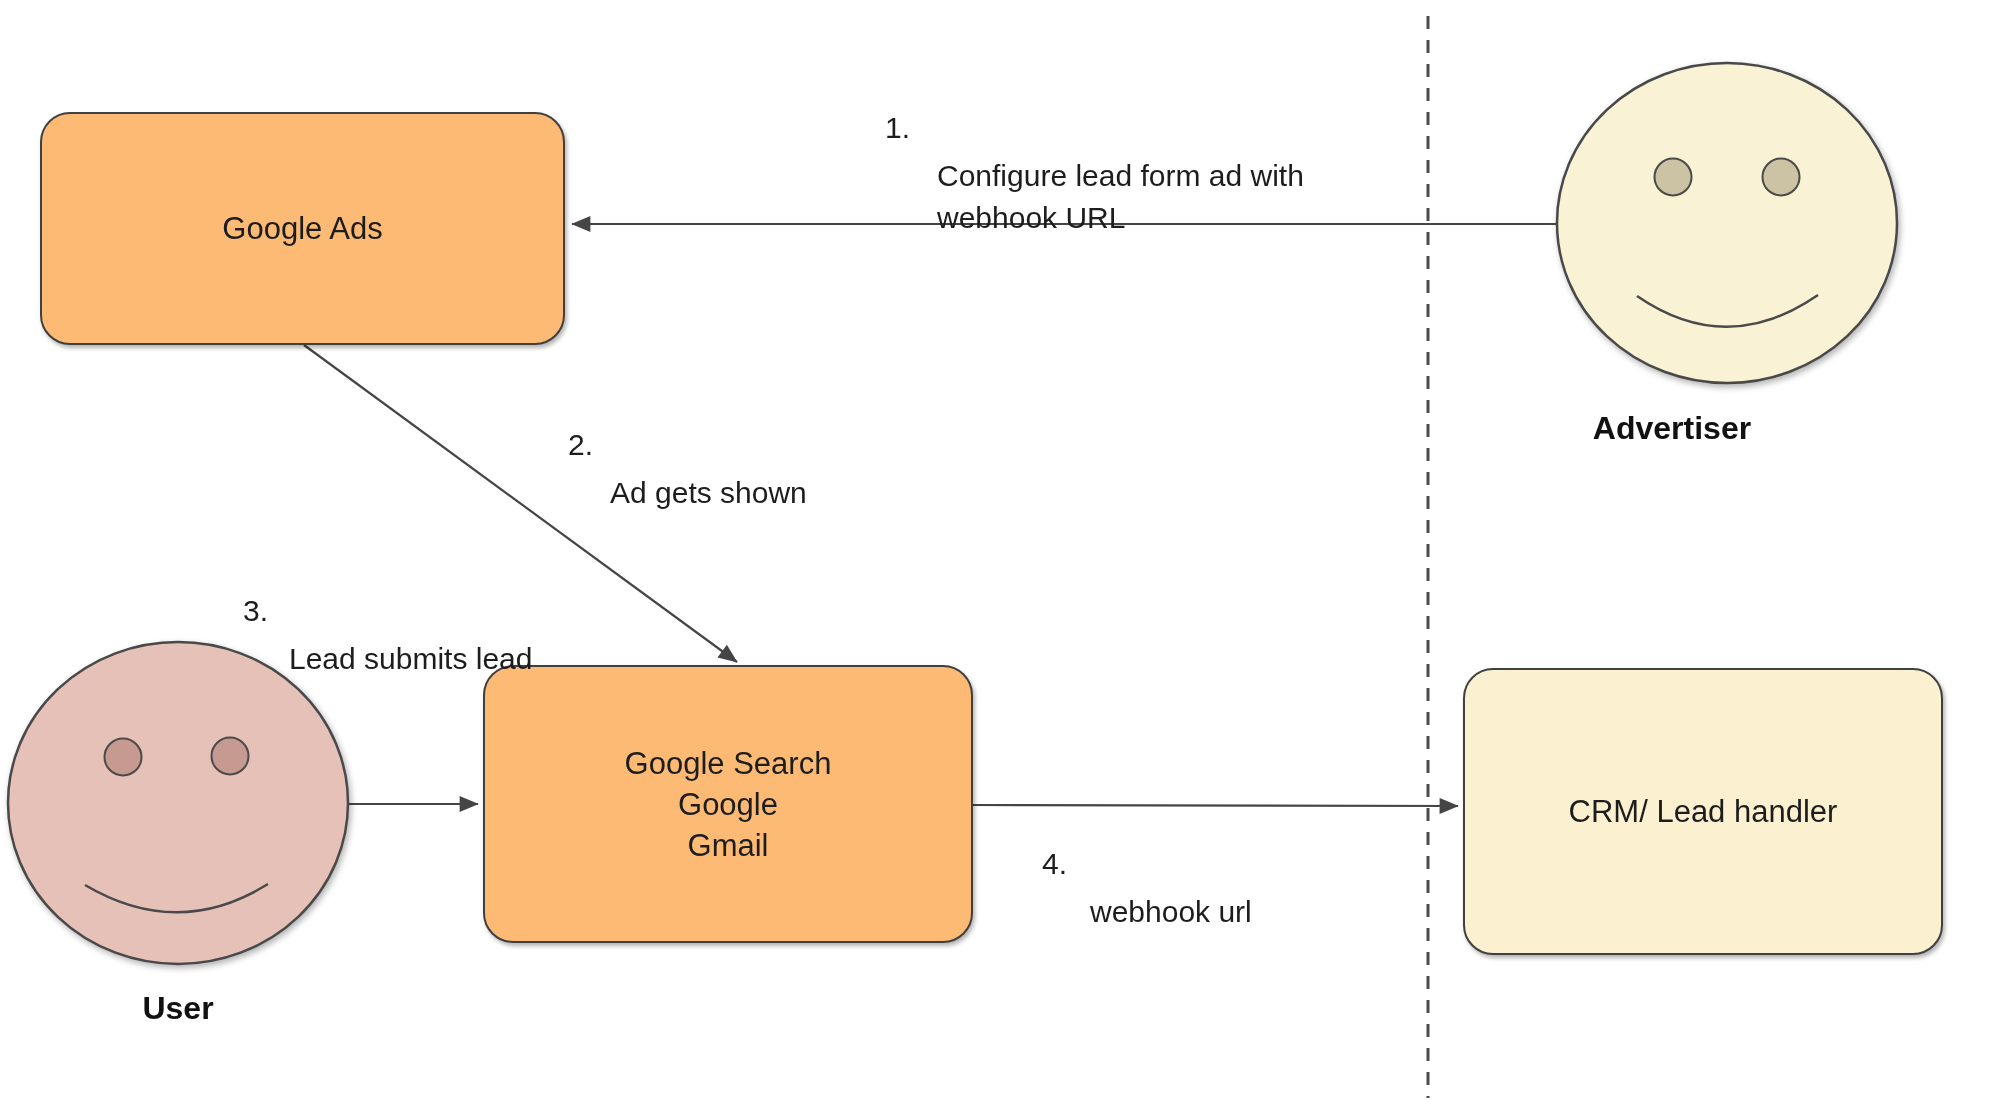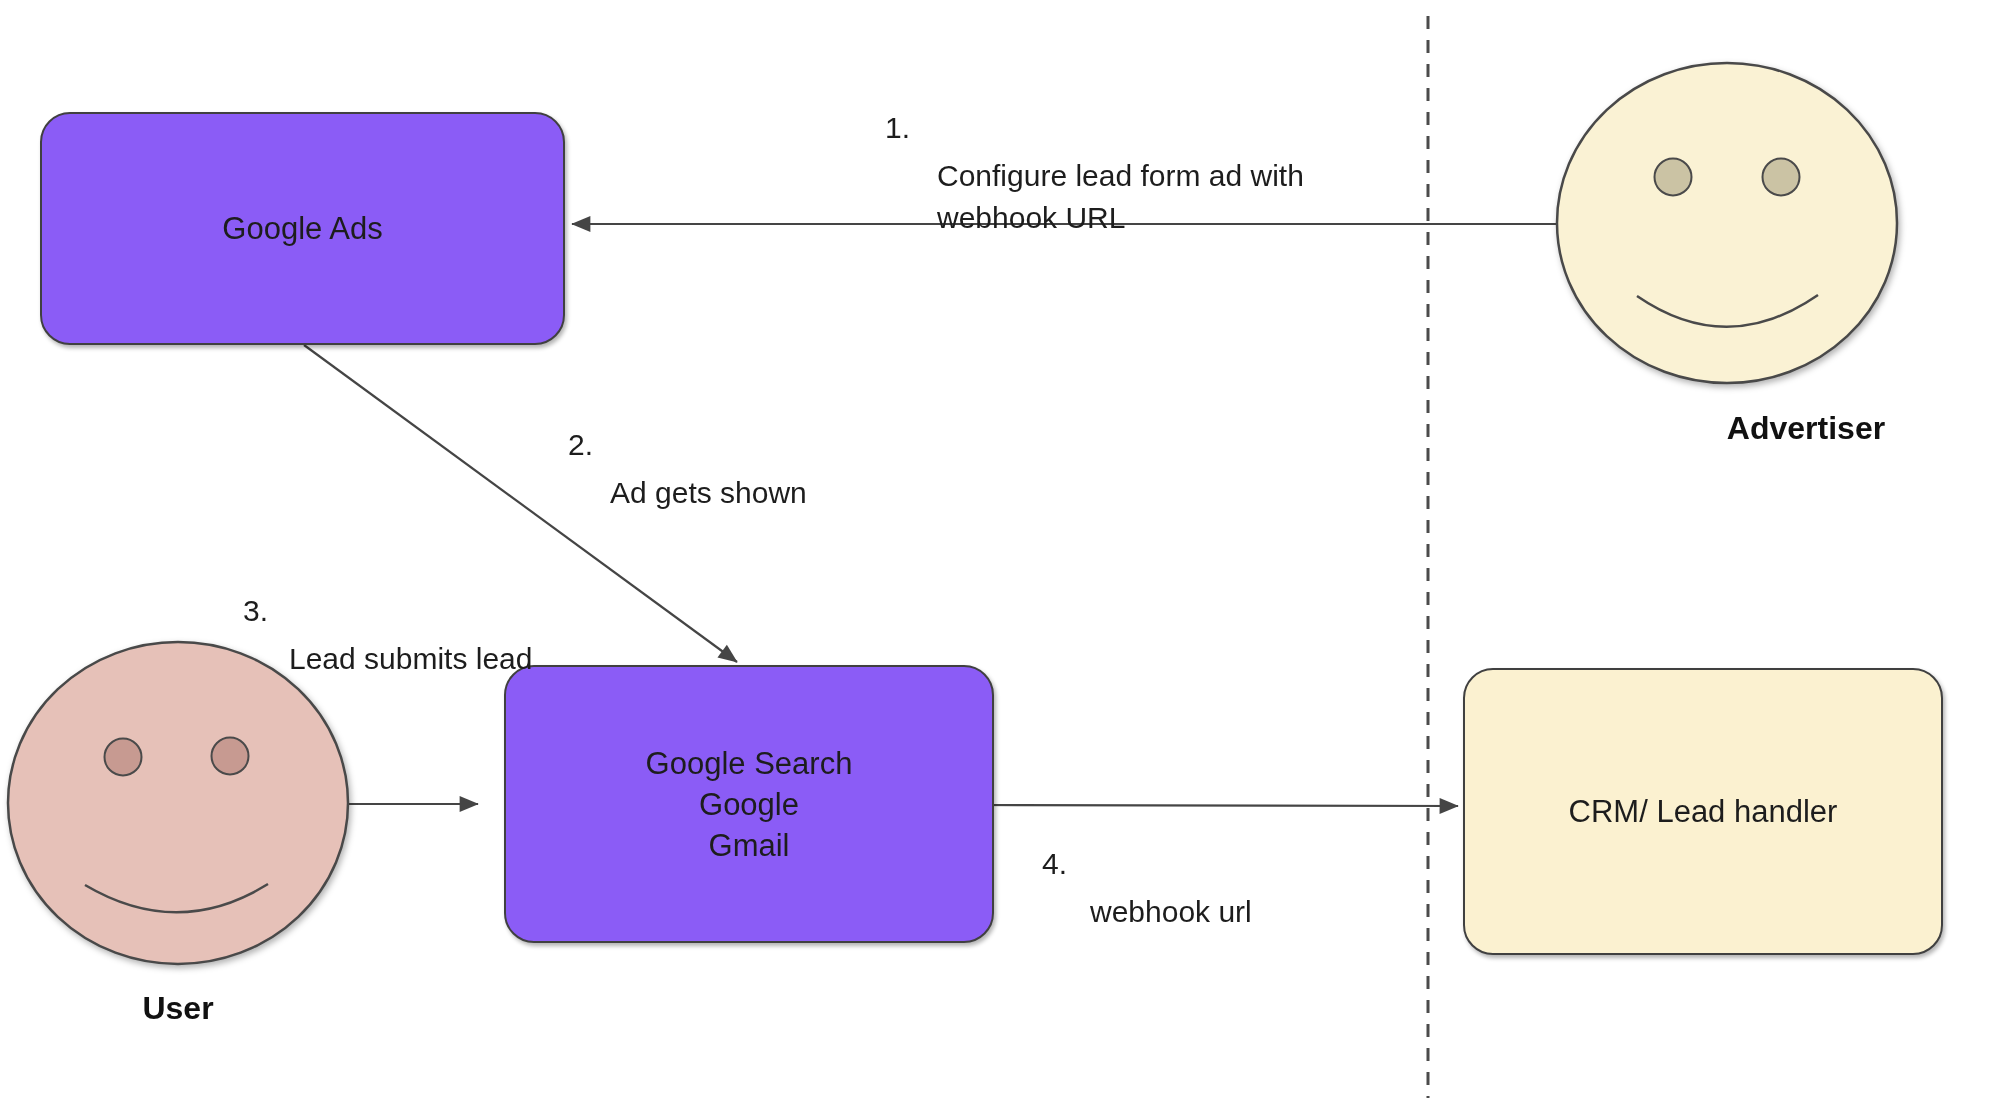--- a/index.html
+++ b/index.html
@@ -29,37 +29,37 @@
     border-radius: 30px;
     display: flex;
     align-items: center;
     justify-content: center;
     text-align: center;
     font-size: 31px;
     line-height: 41px;
     color: #1d1d1d;
     box-shadow: 2px 3px 4px rgba(0,0,0,0.30);
   }
-  .node.blue   { background: #8b5cf6; }
+  .node.blue   { background: #fdba74; }
   .node.yellow { background: #fbf1d0; }
 
   #node-google-ads { left: 40px;   top: 112px; width: 525px; height: 233px; }
-  #node-platforms  { left: 483px;  top: 665px; width: 490px; height: 278px; margin-left: 21px; }
+  #node-platforms  { left: 483px;  top: 665px; width: 490px; height: 278px; }
   #node-crm        { left: 1463px; top: 668px; width: 480px; height: 287px; }
 
   
   .actor-label {
     position: absolute;
     width: 340px;
     text-align: center;
     font-weight: bold;
     font-size: 32px;
     color: #111111;
   }
-  #label-advertiser { left: 1636px; top: 410px; }
+  #label-advertiser { left: 1502px; top: 410px; }
   #label-user       { left: 8px;    top: 990px; }
 
   
   .step {
     position: absolute;
     display: flex;
     font-size: 30px;
     line-height: 42px;
     color: #1d1d1d;
     white-space: nowrap;

